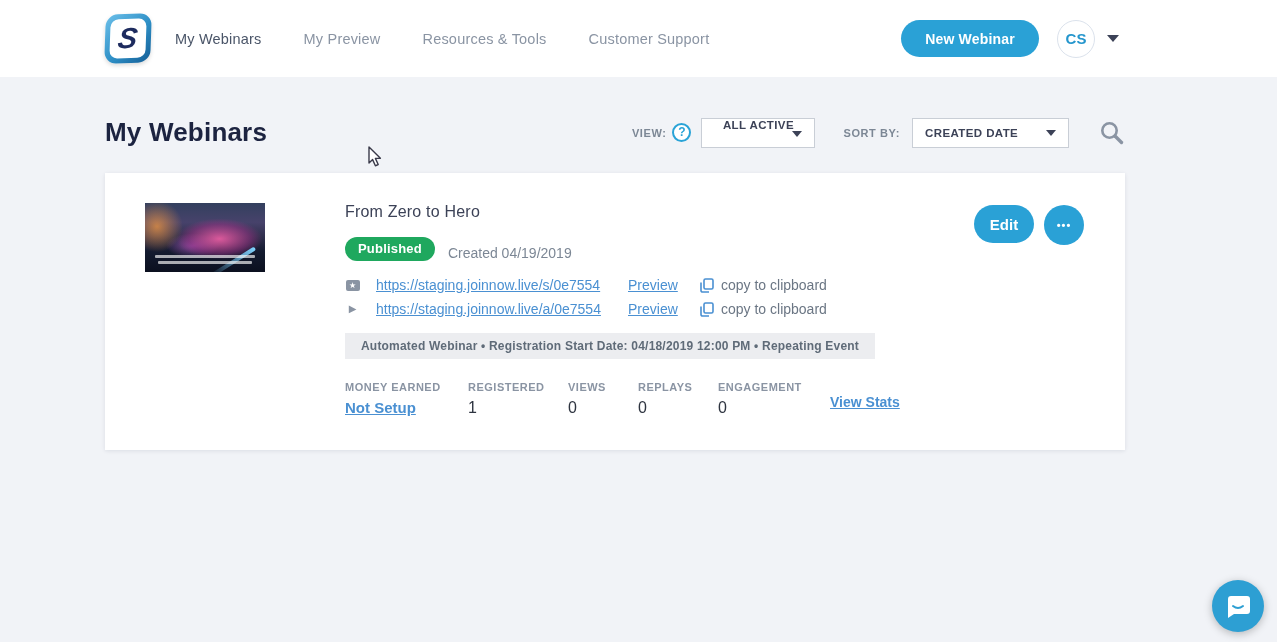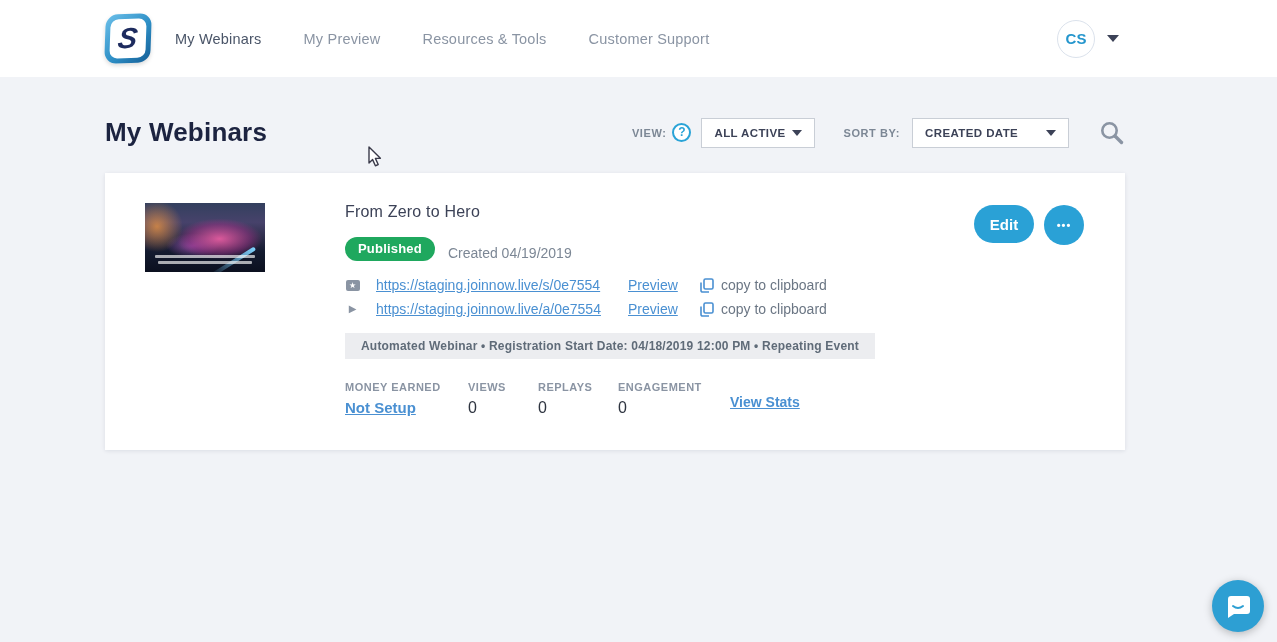--- a/index.html
+++ b/index.html
@@ -57,21 +57,21 @@
   }
   .select {
     height:30px; background:#fff; border:1px solid #c9ced6;
     display:flex; align-items:center; padding:0 12px; cursor:pointer;
   }
   .select .val { font-size:11.5px; font-weight:bold; color:#3c4257; letter-spacing:.4px; }
   .select .tri {
     width:0; height:0; border-left:5.5px solid transparent; border-right:5.5px solid transparent;
     border-top:6px solid #3c4257; margin-left:auto;
   }
-  .sel-view { width:114px; }
+  .sel-view { width:114px;flex-direction:column; }
   .sel-sort { width:157px; margin-left:12px; }
   .sortby { margin-left:28px; }
   .search { margin-left:30px; cursor:pointer; display:flex; }
   
   .card {
     background:#fff; margin-top:25px; position:relative;
     min-height:277px; box-shadow:0 1px 4px rgba(30,40,70,.10);
     padding:30px 40px 28px 40px;
   }
   .thumb {
@@ -159,20 +159,21 @@
       <span class="logo-s">S</span>
     </div>
   </div>
   <nav class="nav">
     <span class="nav-item active">My Webinars</span>
     <span class="nav-item">My Preview</span>
     <span class="nav-item">Resources &amp; Tools</span>
     <span class="nav-item">Customer Support</span>
   </nav>
   <div class="top-right">
+    <button class="btn-new">New Webinar</button>
     <div class="avatar">CS</div>
     <div class="caret-down"></div>
   </div>
 </header>
 
 <div class="container">
   <div class="toolbar">
     <h1 class="page-title">My Webinars</h1>
     <div class="controls">
       <span class="ctl-label">VIEW:</span>
@@ -242,20 +243,24 @@
 
       <div class="infobar">Automated Webinar • Registration Start Date: 04/18/2019 12:00 PM • Repeating Event</div>
 
       <div class="stats">
         <div class="stat s0">
           <div class="s-label">MONEY EARNED</div>
           <div class="s-value">
             <a href="#" class="notsetup">Not Setup</a>
           </div>
         </div>
+        <div class="stat s1">
+          <div class="s-label">REGISTERED</div>
+          <div class="s-value">1</div>
+        </div>
         <div class="stat s2">
           <div class="s-label">VIEWS</div>
           <div class="s-value">0</div>
         </div>
         <div class="stat s3">
           <div class="s-label">REPLAYS</div>
           <div class="s-value">0</div>
         </div>
         <div class="stat s4">
           <div class="s-label">ENGAGEMENT</div>

